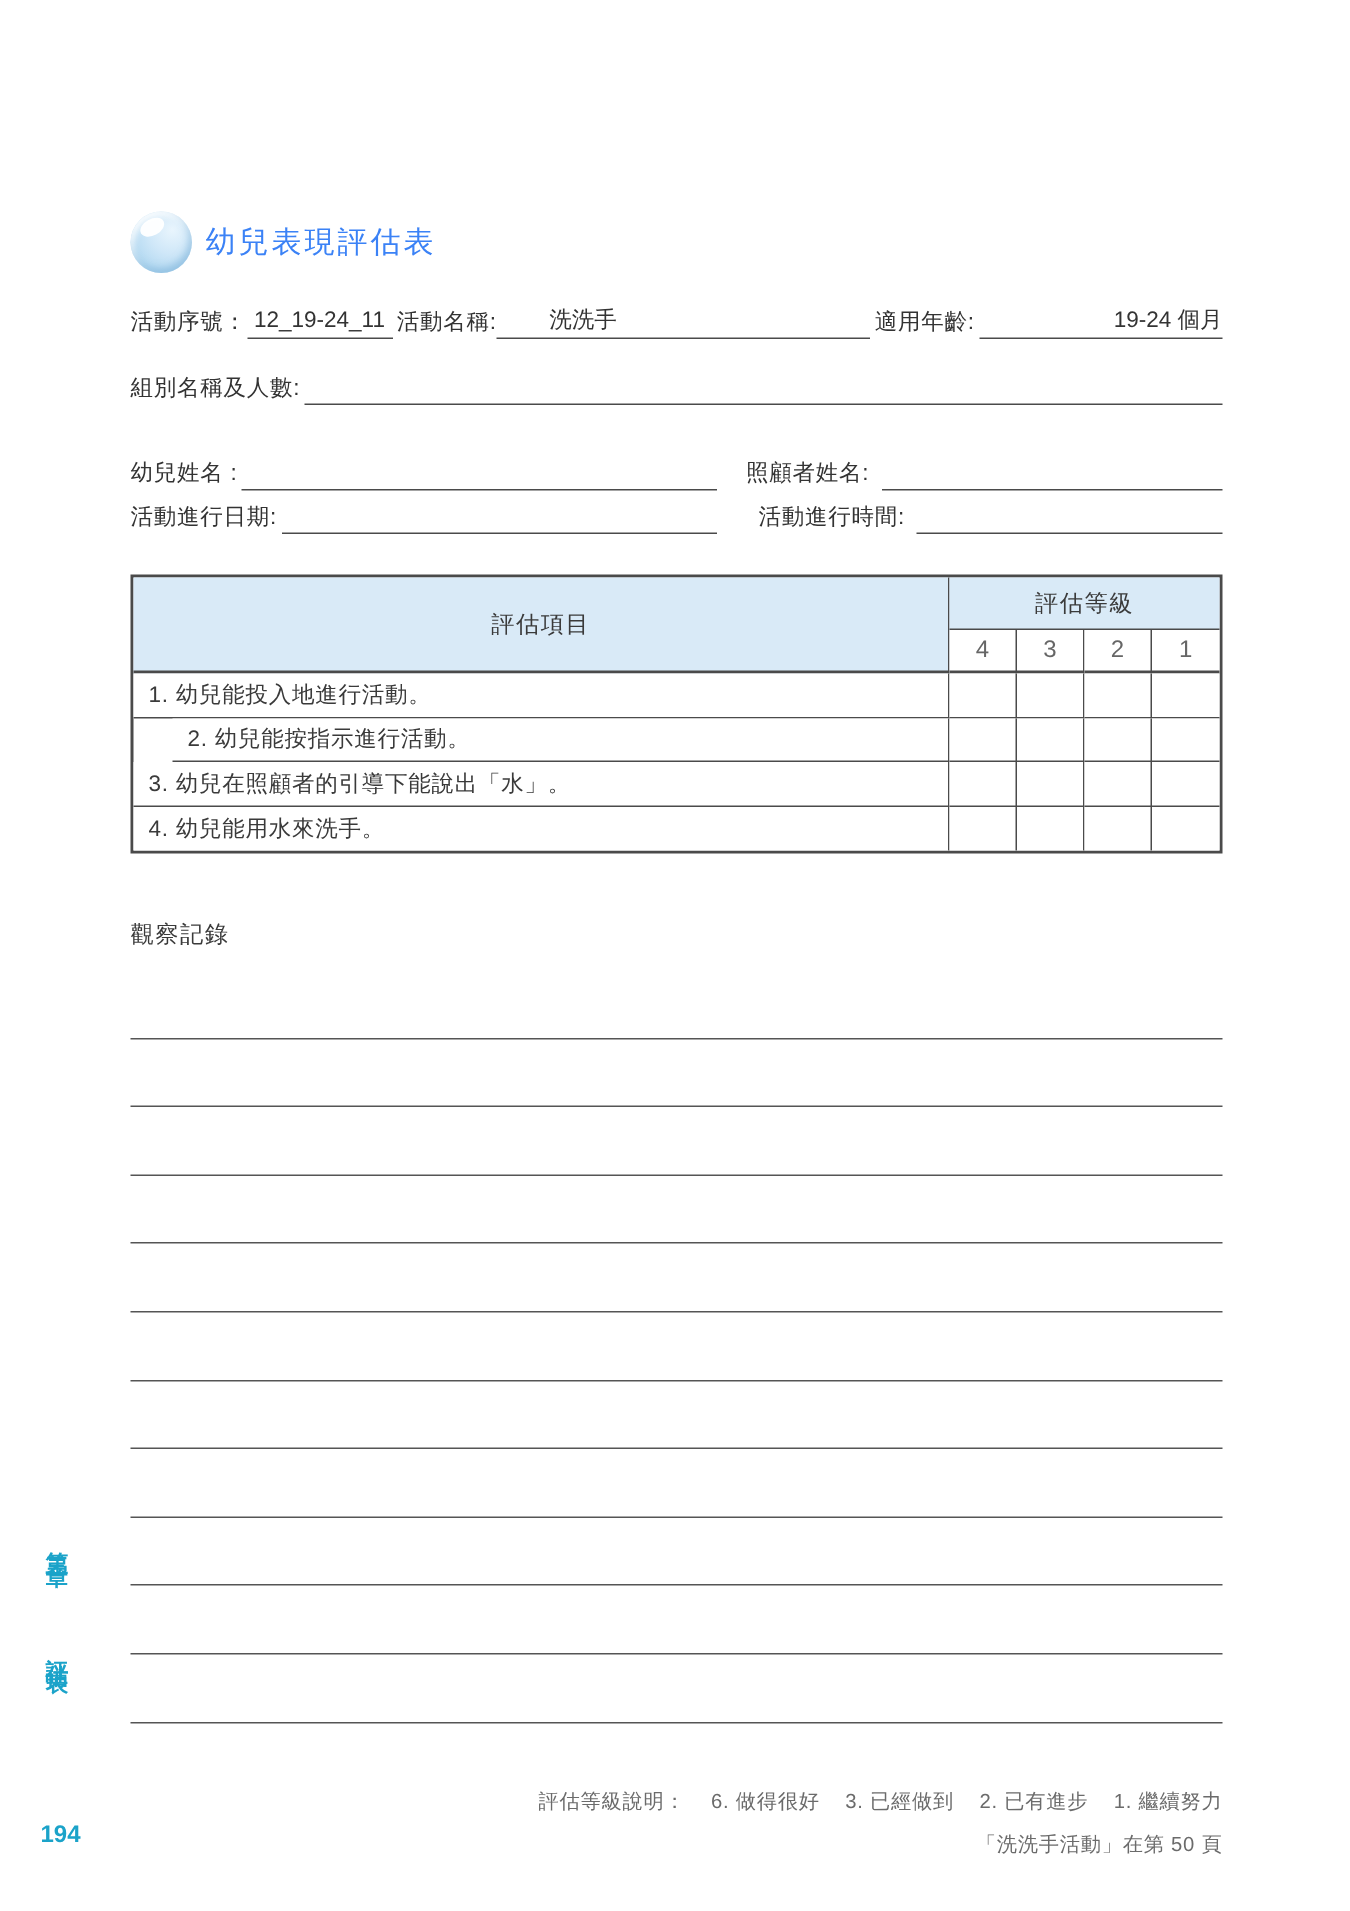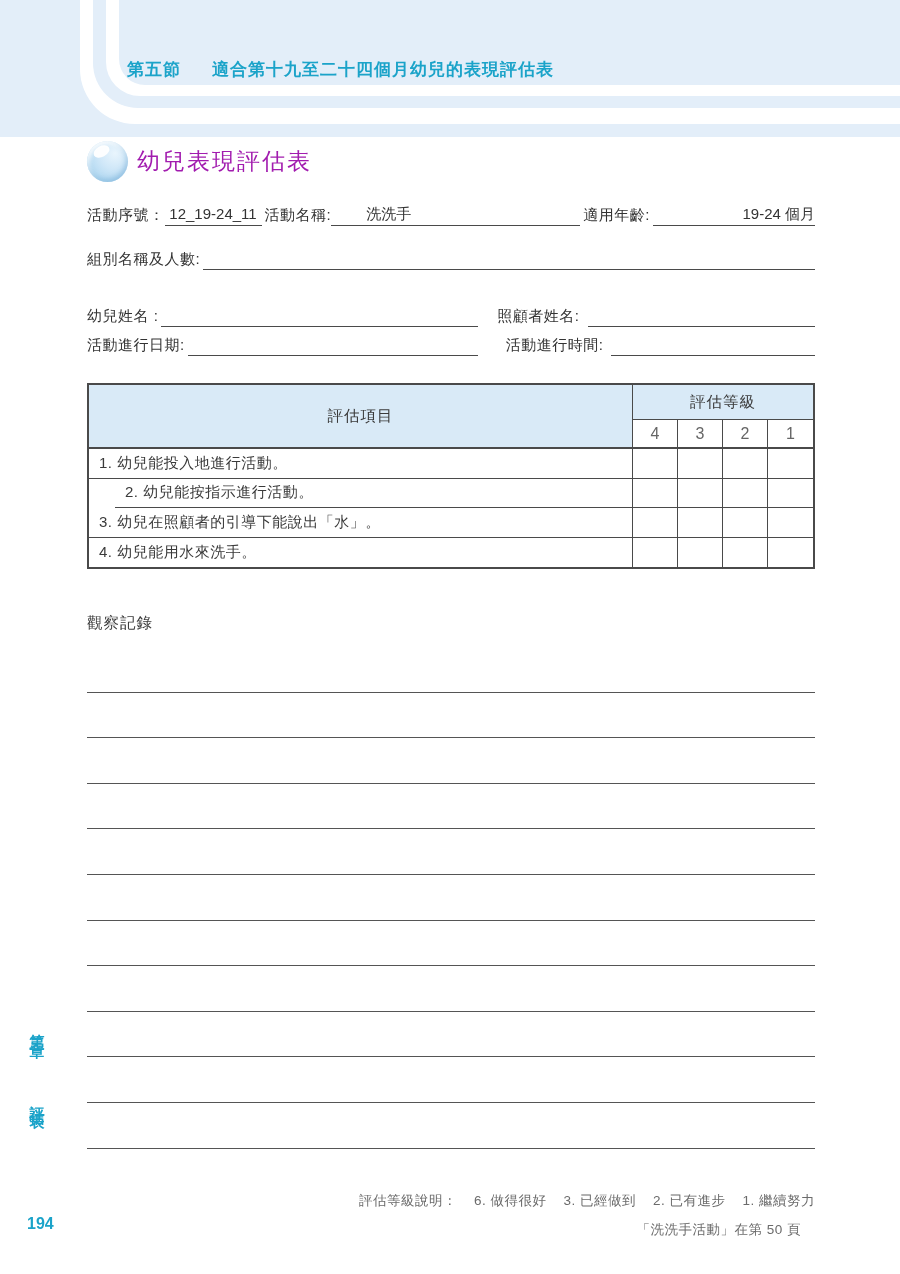--- a/index.html
+++ b/index.html
@@ -25,21 +25,21 @@
              color:var(--accent-teal);font-weight:bold;font-size:17px;letter-spacing:1px;}
 
   
   .heading-row{position:absolute;left:87px;top:141px;display:flex;align-items:center;gap:9px;}
   .bubble{position:relative;width:41px;height:41px;border-radius:50%;
           background:radial-gradient(circle at 68% 30%, #e9f5fd 0%, #cfe7f8 40%, #a9d4ef 85%, #8fc3e6 100%);
           box-shadow:inset -2px -3px 5px rgba(120,175,215,.55), inset 2px 3px 4px rgba(255,255,255,.9);
           display:inline-block;}
   .bubble .hl{position:absolute;left:6px;top:5px;width:17px;height:11px;border-radius:50%;
               background:#ffffff;opacity:.95;transform:rotate(-28deg);}
-  .form-title{font-size:23px;font-weight:500;color:#a21caf;letter-spacing:2px;}
+  .form-title{font-size:20px;font-weight:500;color:#3b82f6;letter-spacing:2px;}
 
   
   .frow{position:absolute;left:87px;width:728px;display:flex;align-items:flex-end;
         font-size:15px;color:#333;}
   .lbl{line-height:23px;white-space:nowrap;letter-spacing:.5px;}
   .blank{display:inline-block;border-bottom:1.5px solid var(--rule-gray);height:23px;line-height:22px;white-space:nowrap;}
   .ml3{margin-left:3px;}
   .ml8{margin-left:8px;}
   .center{text-align:center;}
   .padl{padding-left:35px;}
@@ -76,38 +76,28 @@
   
   .side-chapter,.side-section{position:absolute;left:27px;writing-mode:vertical-rl;text-orientation:upright;
         color:var(--accent-teal);font-weight:bold;font-size:15px;letter-spacing:4px;}
   .side-chapter{top:1022px;}
   .side-section{top:1094px;}
 
   
   .legend{position:absolute;right:85px;top:1192px;display:flex;gap:17px;
           font-size:13.5px;color:var(--footer-gray);letter-spacing:.5px;}
   .legend-items{display:flex;gap:17px;}
-  .reference{position:absolute;right:99px;top:1221px;font-size:13.5px;color:var(--footer-gray);letter-spacing:.5px;}
+  .reference{position:absolute;right:85px;top:1221px;font-size:13.5px;color:var(--footer-gray);letter-spacing:.5px;}
   .page-num{position:absolute;left:27px;top:1215px;font-size:16px;font-weight:bold;color:var(--accent-teal);}
 </style>
 </head>
 <body>
 
 <div id="page">
 
-  <div class="band">
-    <div class="stripe w1"></div>
-    <div class="stripe b1"></div>
-    <div class="stripe w2"></div>
-    <div class="stripe b2"></div>
-    <div class="band-text">
-      <span>第五節</span>
-      <span>適合第十九至二十四個月幼兒的表現評估表</span>
-    </div>
-  </div>
 
   <div class="heading-row">
     <span class="bubble">
         <span class="hl"></span>
       </span>
     <span class="form-title">幼兒表現評估表</span>
   </div>
 
   <div class="frow" style="top:203px">
     <span class="lbl">活動序號：</span>

